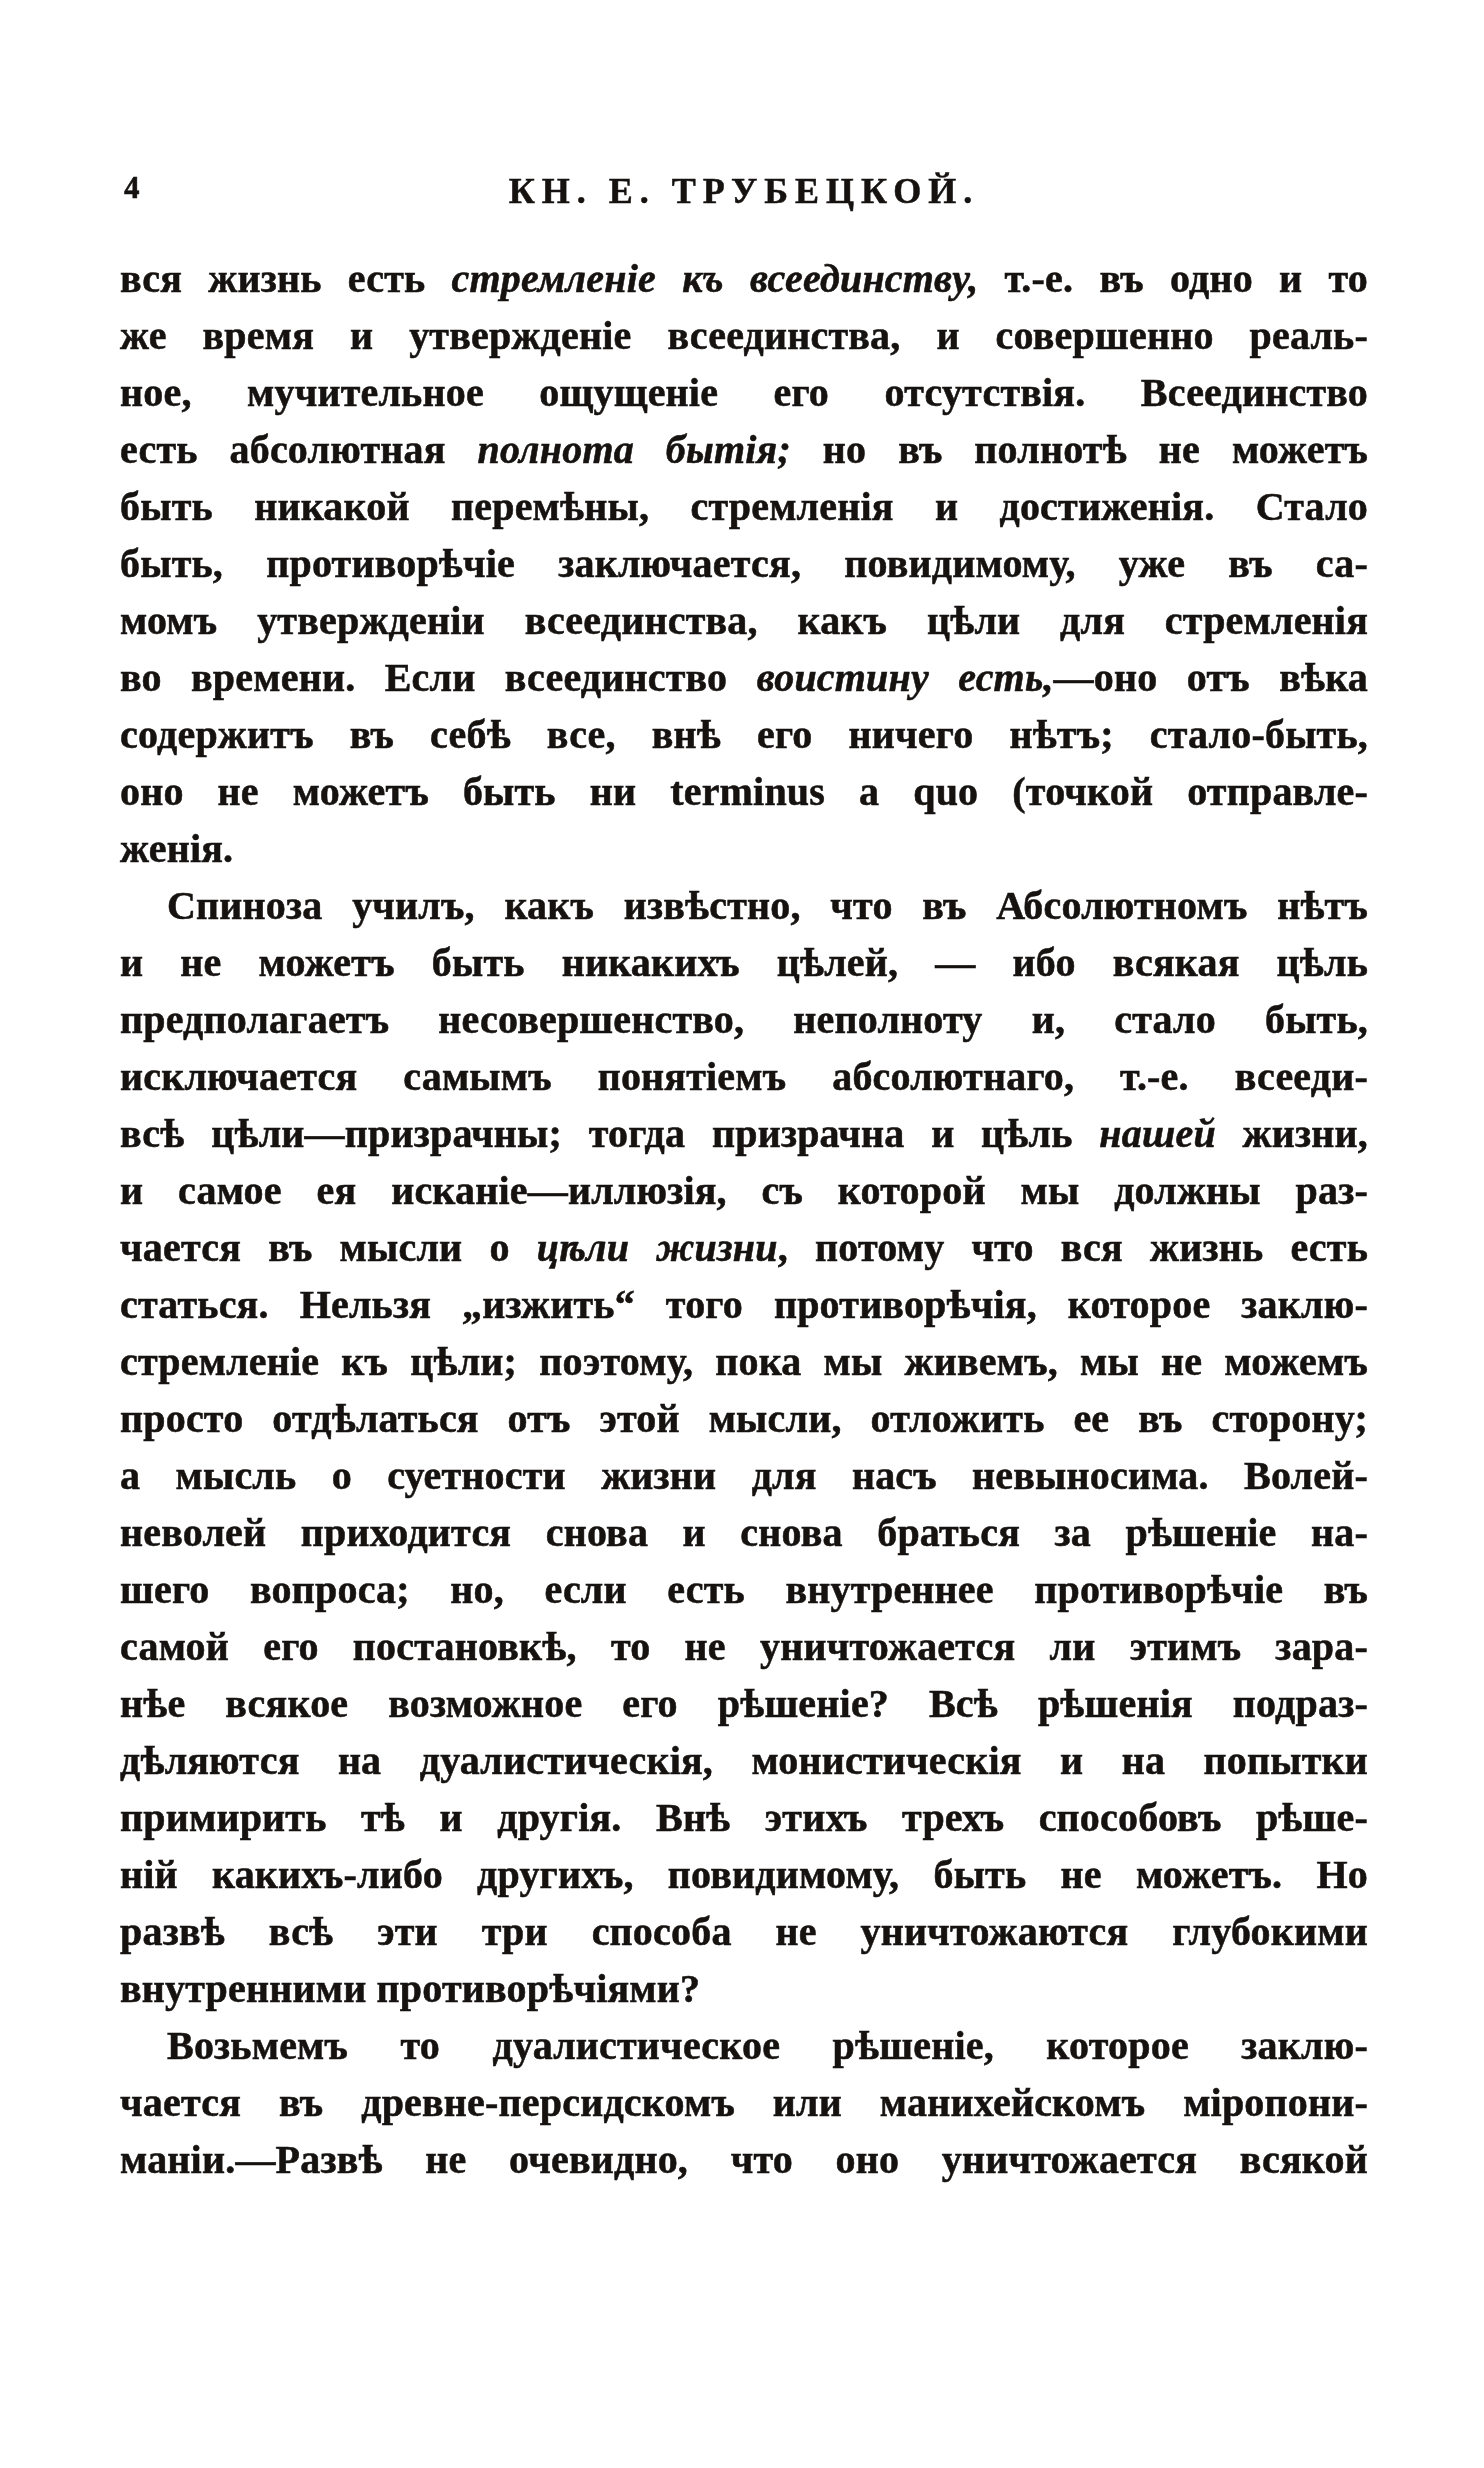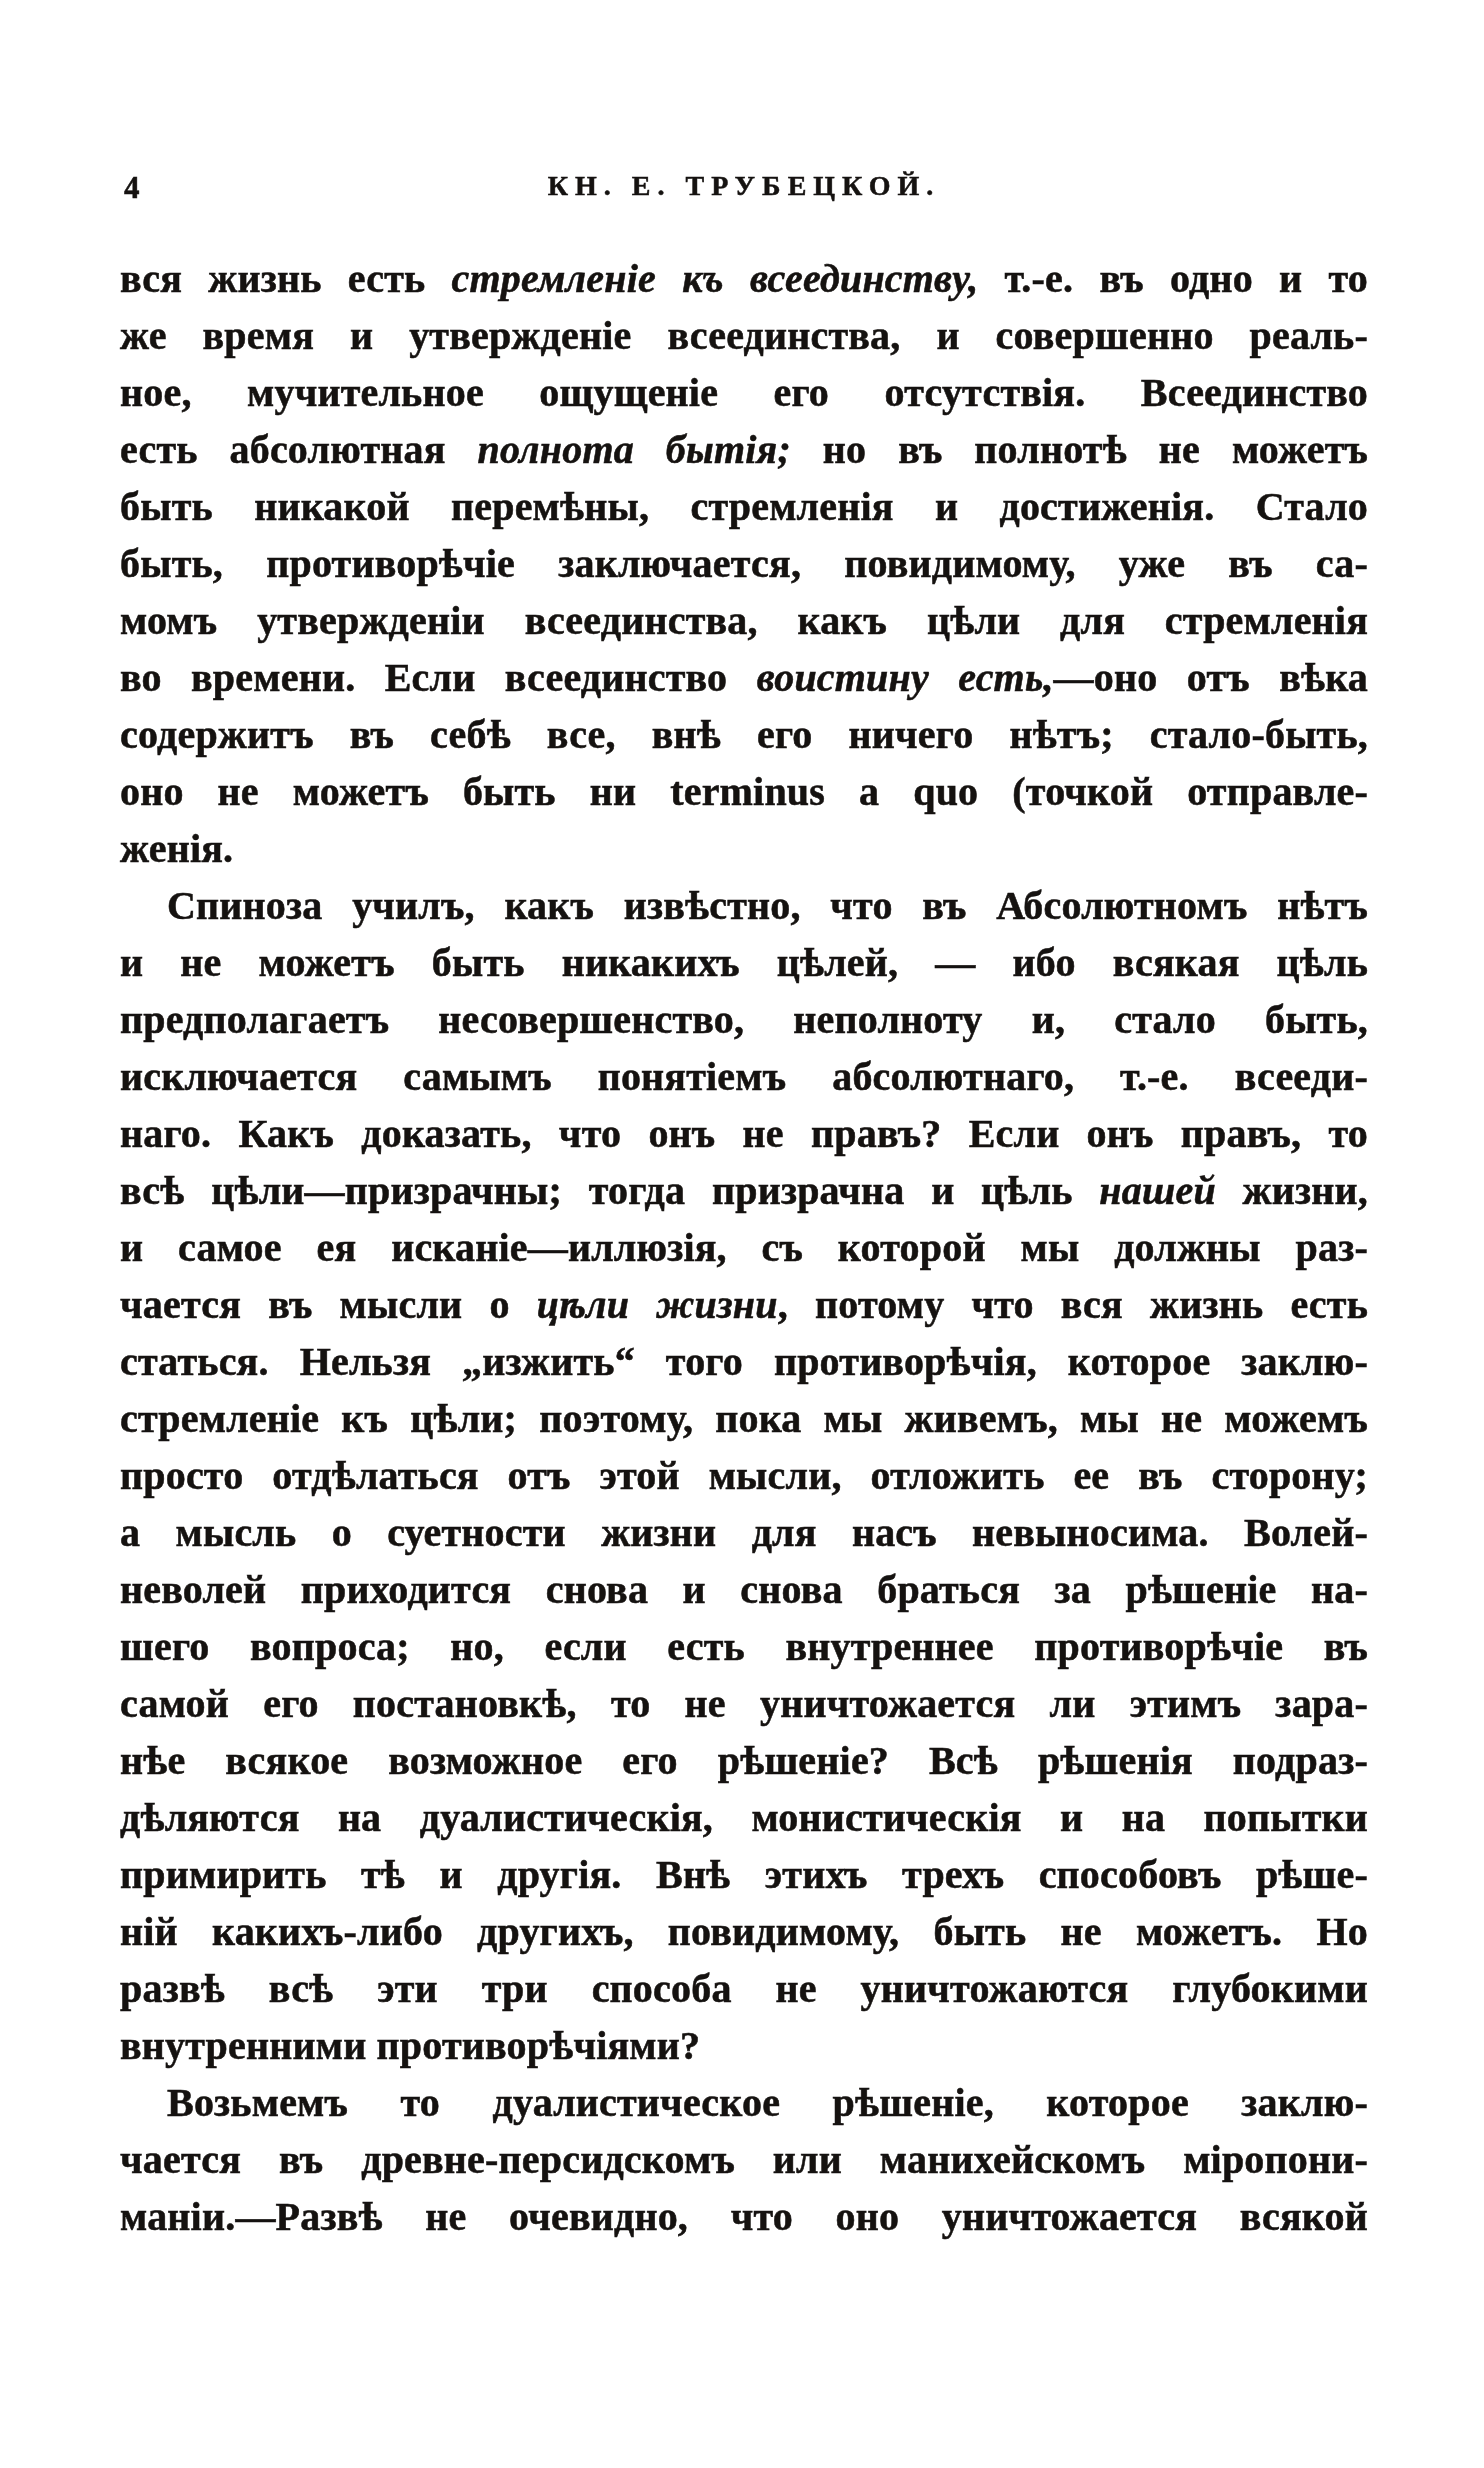--- a/index.html
+++ b/index.html
@@ -30,21 +30,21 @@
     top: 2px;
     font-size: 31px;
     font-weight: bold;
   }
   .running-title {
     position: absolute;
     left: 0;
     right: 0;
     top: 2px;
     text-align: center;
-    font-size: 28px;
+    font-size: 36px;
     font-weight: bold;
     letter-spacing: 7px;
     white-space: nowrap;
   }
   .textblock {
     position: absolute;
     left: 120px;
     top: 250px;
     width: 1248px;
     font-size: 40px;
@@ -86,21 +86,20 @@
       <div class="line"><span>быть, противорѣчіе заключается, повидимому, уже въ са-</span></div>
       <div class="line"><span>момъ утвержденіи всеединства, какъ цѣли для стремленія</span></div>
       <div class="line"><span>во времени. Если всеединство </span><span class="it">воистину есть,</span><span>—оно отъ вѣка</span></div>
       <div class="line"><span>содержитъ въ себѣ все, внѣ его ничего нѣтъ; стало-быть,</span></div>
       <div class="line"><span>оно не можетъ быть ни terminus a quo (точкой отправле-</span></div>
       <div class="line last"><span>женія.</span></div>
       <div class="line indent"><span>Спиноза училъ, какъ извѣстно, что въ Абсолютномъ нѣтъ</span></div>
       <div class="line"><span>и не можетъ быть никакихъ цѣлей, — ибо всякая цѣль</span></div>
       <div class="line"><span>предполагаетъ несовершенство, неполноту и, стало быть,</span></div>
       <div class="line"><span>исключается самымъ понятіемъ абсолютнаго, т.-е. всееди-</span></div>
-      <div class="line"><span>наго. Какъ доказать, что онъ не правъ? Если онъ правъ, то</span></div>
       <div class="line"><span>всѣ цѣли—призрачны; тогда призрачна и цѣль </span><span class="it">нашей</span><span> жизни,</span></div>
       <div class="line"><span>и самое ея исканіе—иллюзія, съ которой мы должны раз-</span></div>
       <div class="line"><span>чается въ мысли о </span><span class="it">цѣли жизни</span><span>, потому что вся жизнь есть</span></div>
       <div class="line"><span>статься. Нельзя „изжить“ того противорѣчія, которое заклю-</span></div>
       <div class="line"><span>стремленіе къ цѣли; поэтому, пока мы живемъ, мы не можемъ</span></div>
       <div class="line"><span>просто отдѣлаться отъ этой мысли, отложить ее въ сторону;</span></div>
       <div class="line"><span>а мысль о суетности жизни для насъ невыносима. Волей-</span></div>
       <div class="line"><span>неволей приходится снова и снова браться за рѣшеніе на-</span></div>
       <div class="line"><span>шего вопроса; но, если есть внутреннее противорѣчіе въ</span></div>
       <div class="line"><span>самой его постановкѣ, то не уничтожается ли этимъ зара-</span></div>

